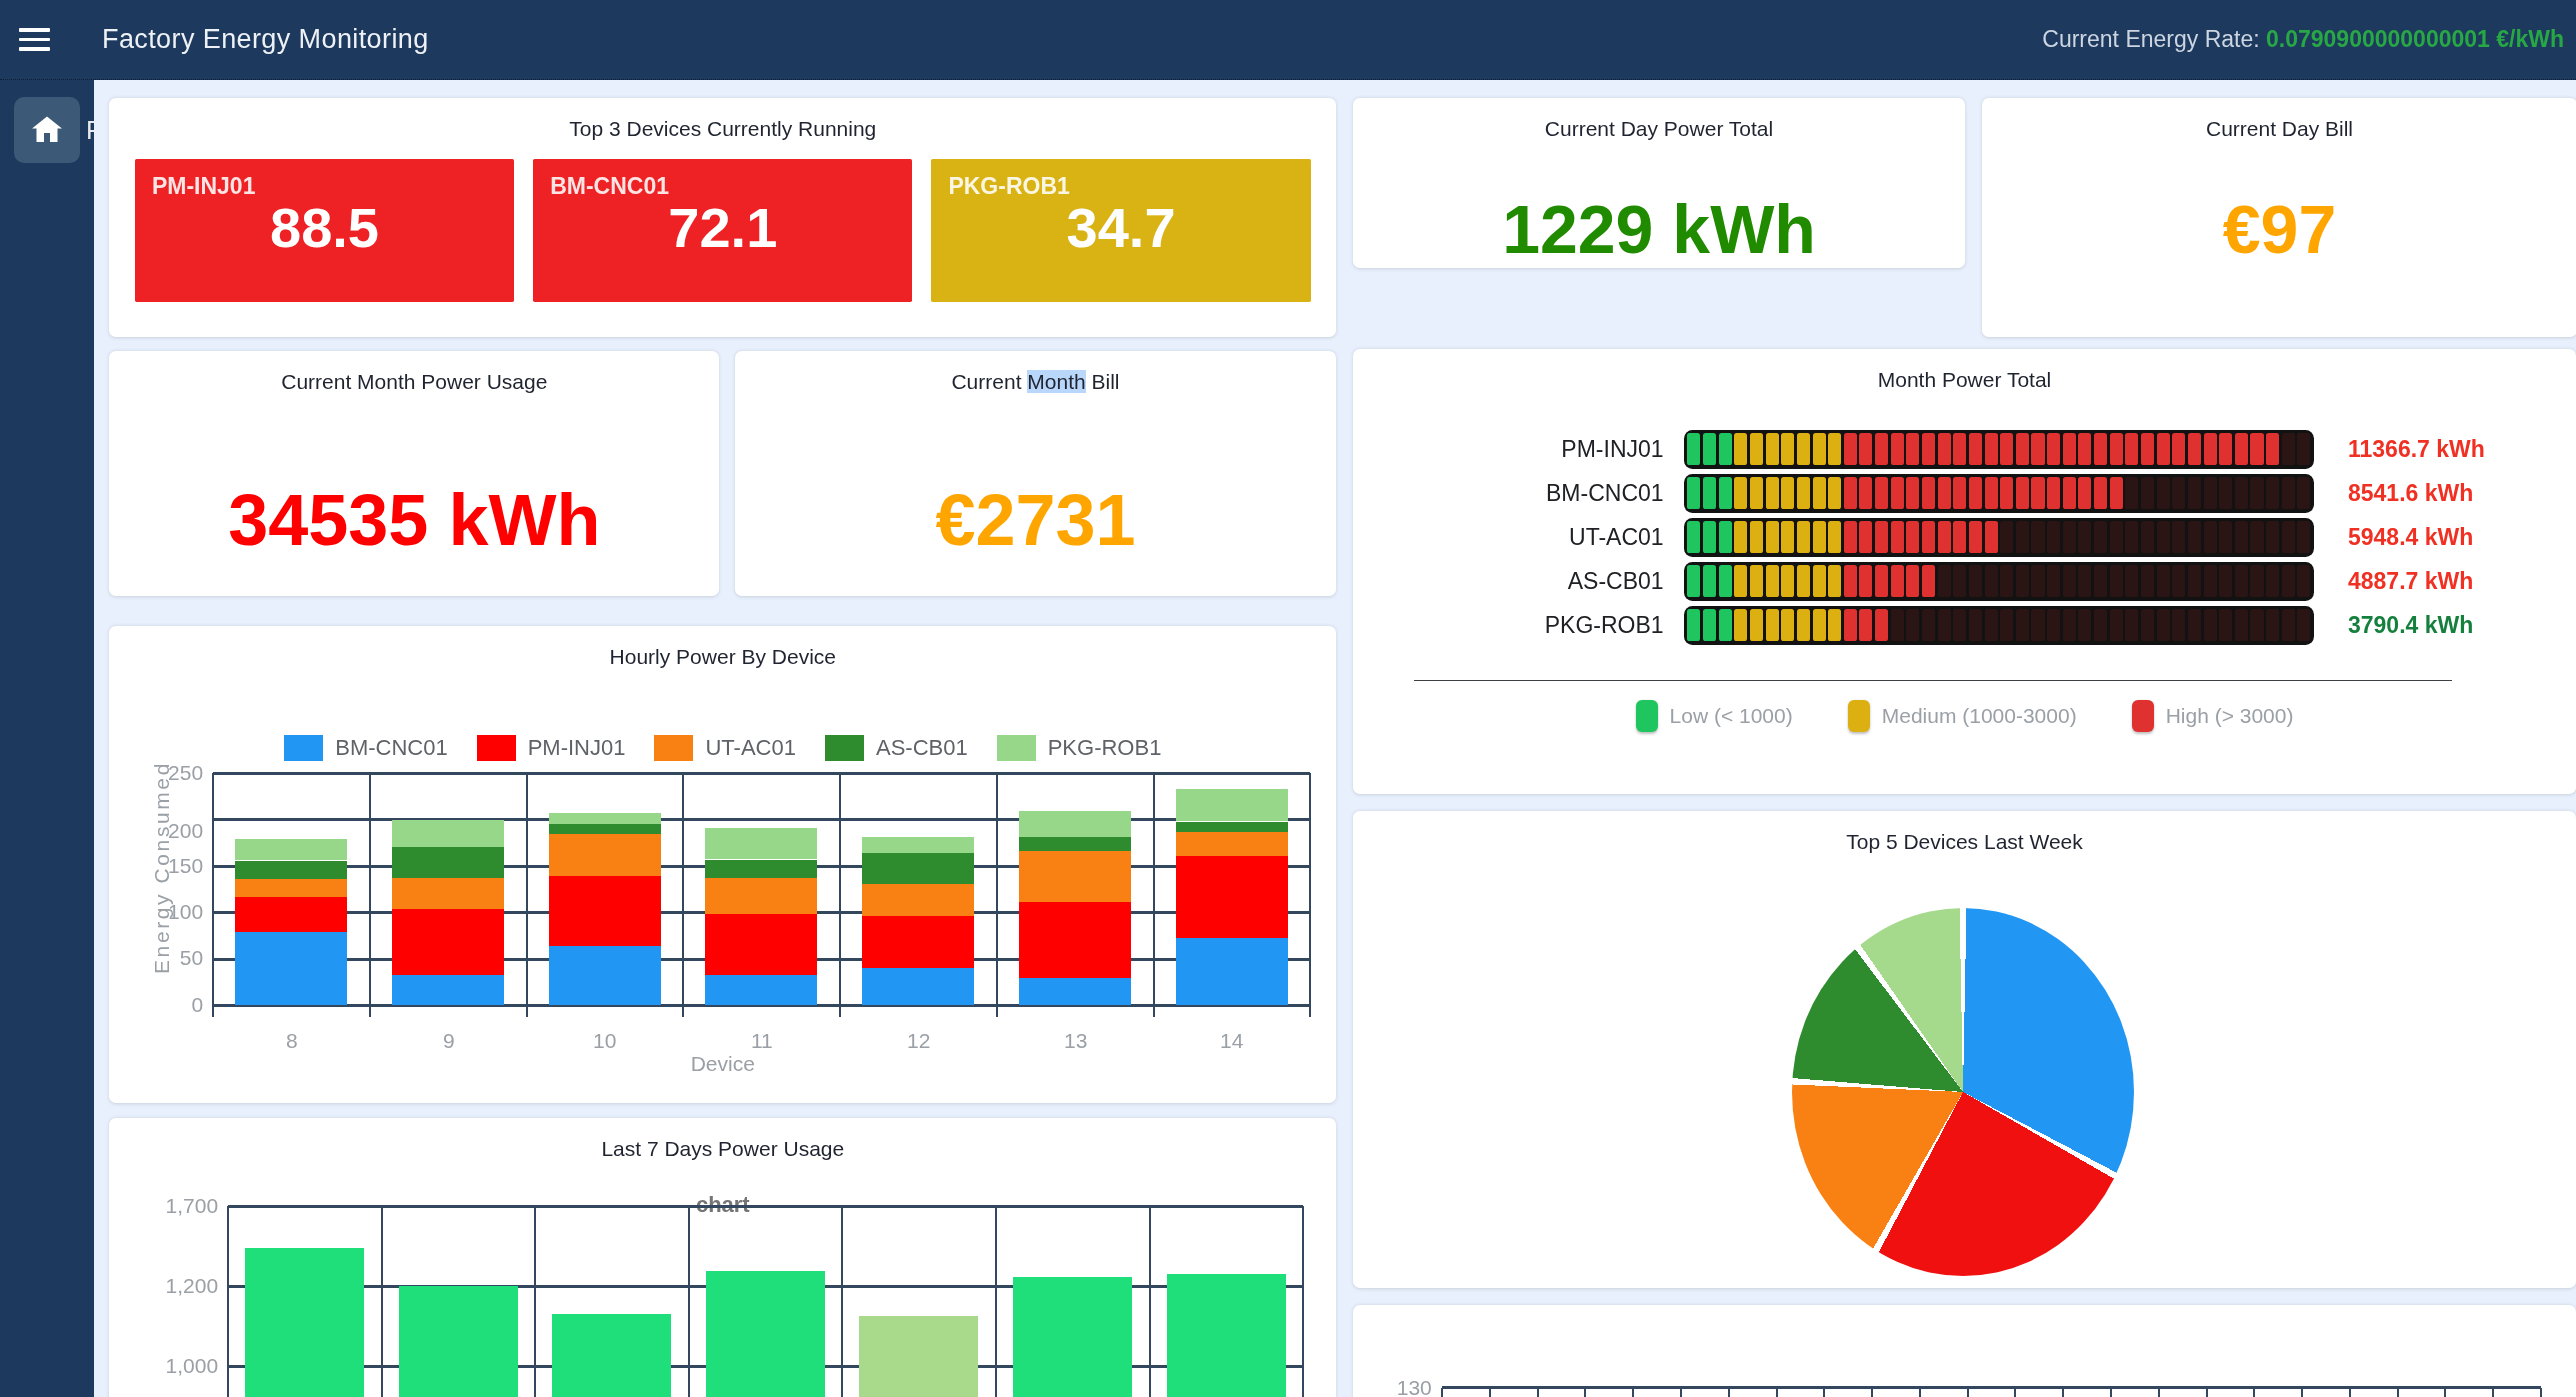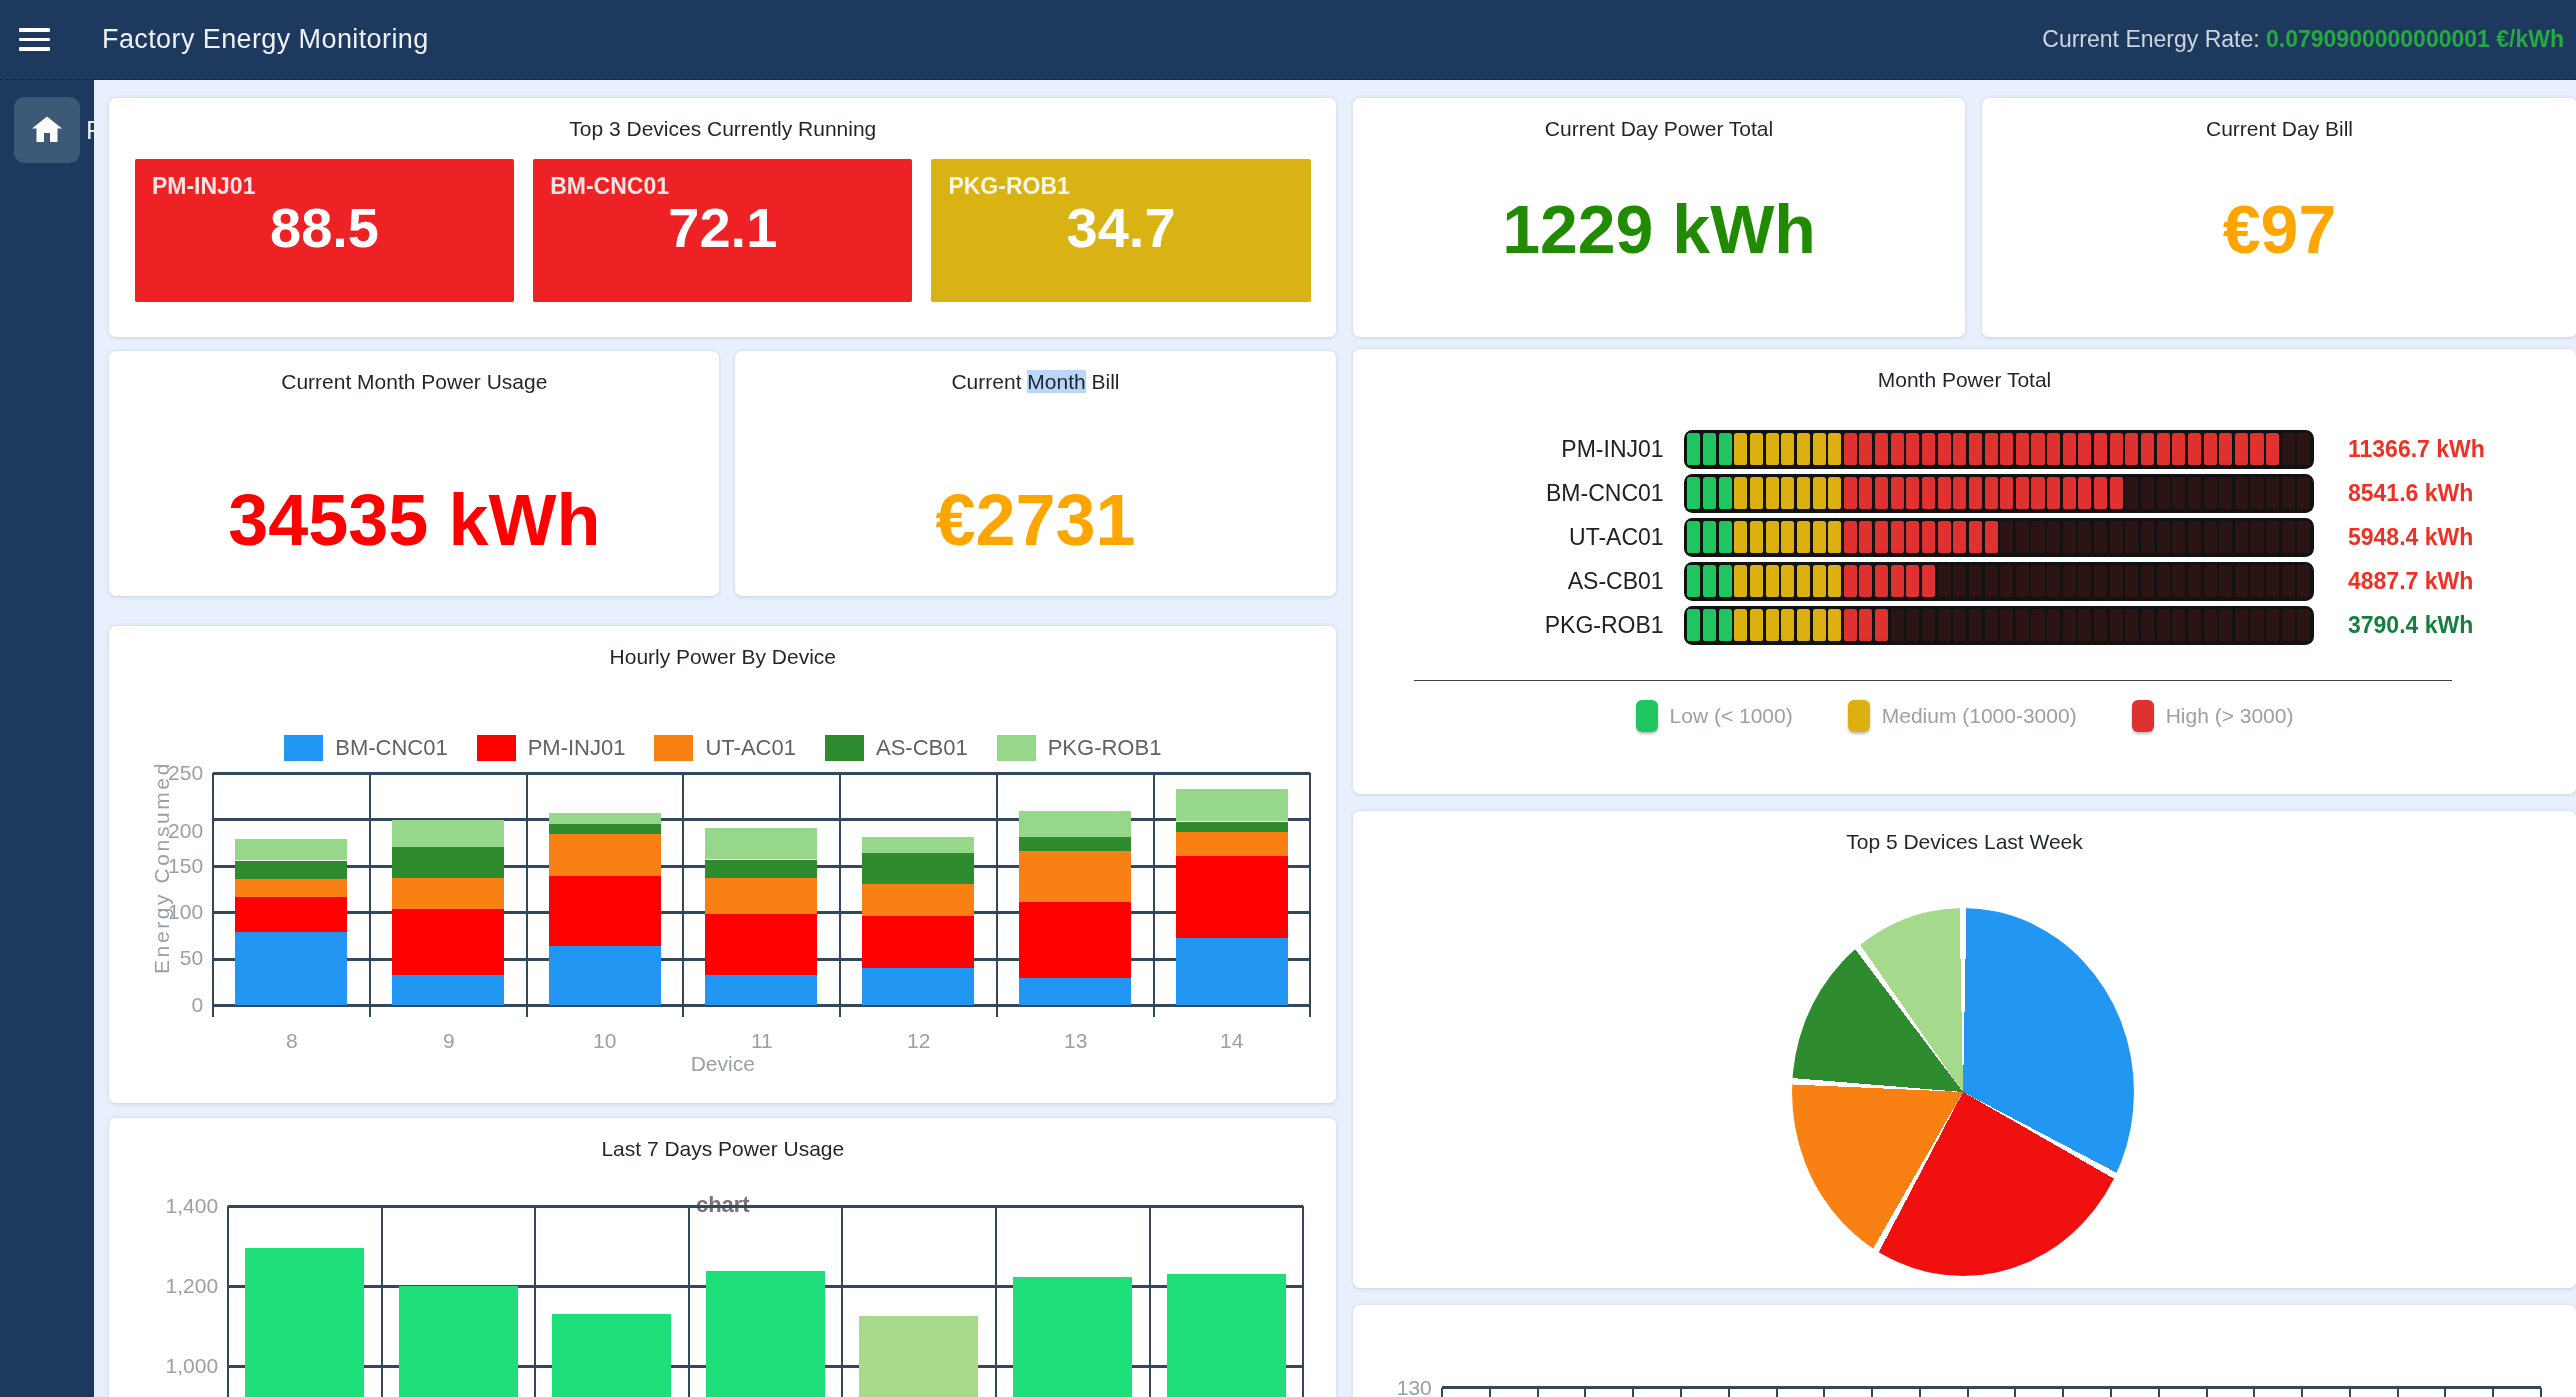--- a/index.html
+++ b/index.html
@@ -103,21 +103,21 @@
           <div class="tile-name">BM-CNC01</div>
           <div class="tile-value">72.1</div>
         </div>
         <div class="tile" style="background: rgb(217, 178, 20);">
           <div class="tile-name">PKG-ROB1</div>
           <div class="tile-value">34.7</div>
         </div>
       </div>
   </section>
 
-  <section class="card" style="left:1259px; top:18px; width:612px; height:239px;">
+  <section class="card" style="left:1259px; top:18px; width:612px; height:170px;">
     <div class="card-title">Current Day Power Total</div>
     <div class="big-value" style="top: 92px; color: rgb(33, 139, 0);">1229 kWh</div>
   </section>
 
   <section class="card" style="left:1888px; top:18px; width:595px; height:239px;">
     <div class="card-title">Current Day Bill</div>
     <div class="big-value" style="top: 92px; color: rgb(255, 165, 0);">€97</div>
   </section>
 
   <section class="card" style="left:15.3px; top:271px; width:610px; height:245px;">
@@ -476,21 +476,21 @@
   <section class="card" style="left:1259px; top:731px; width:1223px; height:477px;">
     <div class="card-title">Top 5 Devices Last Week</div>
     <div class="pie" id="pie-ellipse" style="left: 439px; top: 97px; width: 342px; height: 368px; background: conic-gradient(rgb(255, 255, 255) 0%, rgb(255, 255, 255) 0.3%, rgb(33, 150, 243) 0.3%, rgb(33, 150, 243) 32.7%, rgb(255, 255, 255) 32.7%, rgb(255, 255, 255) 33.3%, rgb(240, 16, 16) 33.3%, rgb(240, 16, 16) 57.7%, rgb(255, 255, 255) 57.7%, rgb(255, 255, 255) 58.3%, rgb(249, 128, 18) 58.3%, rgb(249, 128, 18) 75.7%, rgb(255, 255, 255) 75.7%, rgb(255, 255, 255) 76.3%, rgb(46, 139, 46) 76.3%, rgb(46, 139, 46) 89.7%, rgb(255, 255, 255) 89.7%, rgb(255, 255, 255) 90.3%, rgb(165, 217, 140) 90.3%, rgb(165, 217, 140) 99.7%, rgb(255, 255, 255) 99.7%, rgb(255, 255, 255) 100%);"></div>
   </section>
 
   <section class="card" style="left:15.3px; top:1038px; width:1227px; height:477px;">
     <div class="card-title">Last 7 Days Power Usage</div>
     <div class="subtitle" style="margin-top:31px;">chart</div>
     <div class="plot" id="last7-plot" style="left:119px; top:88px; width:1075px; height:273px;">
         <div class="hline" style="top: -0.9px;"></div>
-        <span class="ytick" style="top: 0px;">1,400</span>
+        <span class="ytick" style="top: 0px;">1,700</span>
         <div class="hline" style="top: 79px;"></div>
         <span class="ytick" style="top: 80px;">1,200</span>
         <div class="hline" style="top: 159px;"></div>
         <span class="ytick" style="top: 160px; text-align: center;">1,000</span>
         <div class="vline" style="left: -0.9px; height: 273px;"></div>
         <div class="vline" style="left: 153px; height: 273px;"></div>
         <div class="vline" style="left: 306px; height: 273px;"></div>
         <div class="vline" style="left: 460px; height: 273px;"></div>
         <div class="vline" style="left: 613px; height: 273px;"></div>
         <div class="vline" style="left: 767px; height: 273px;"></div>

